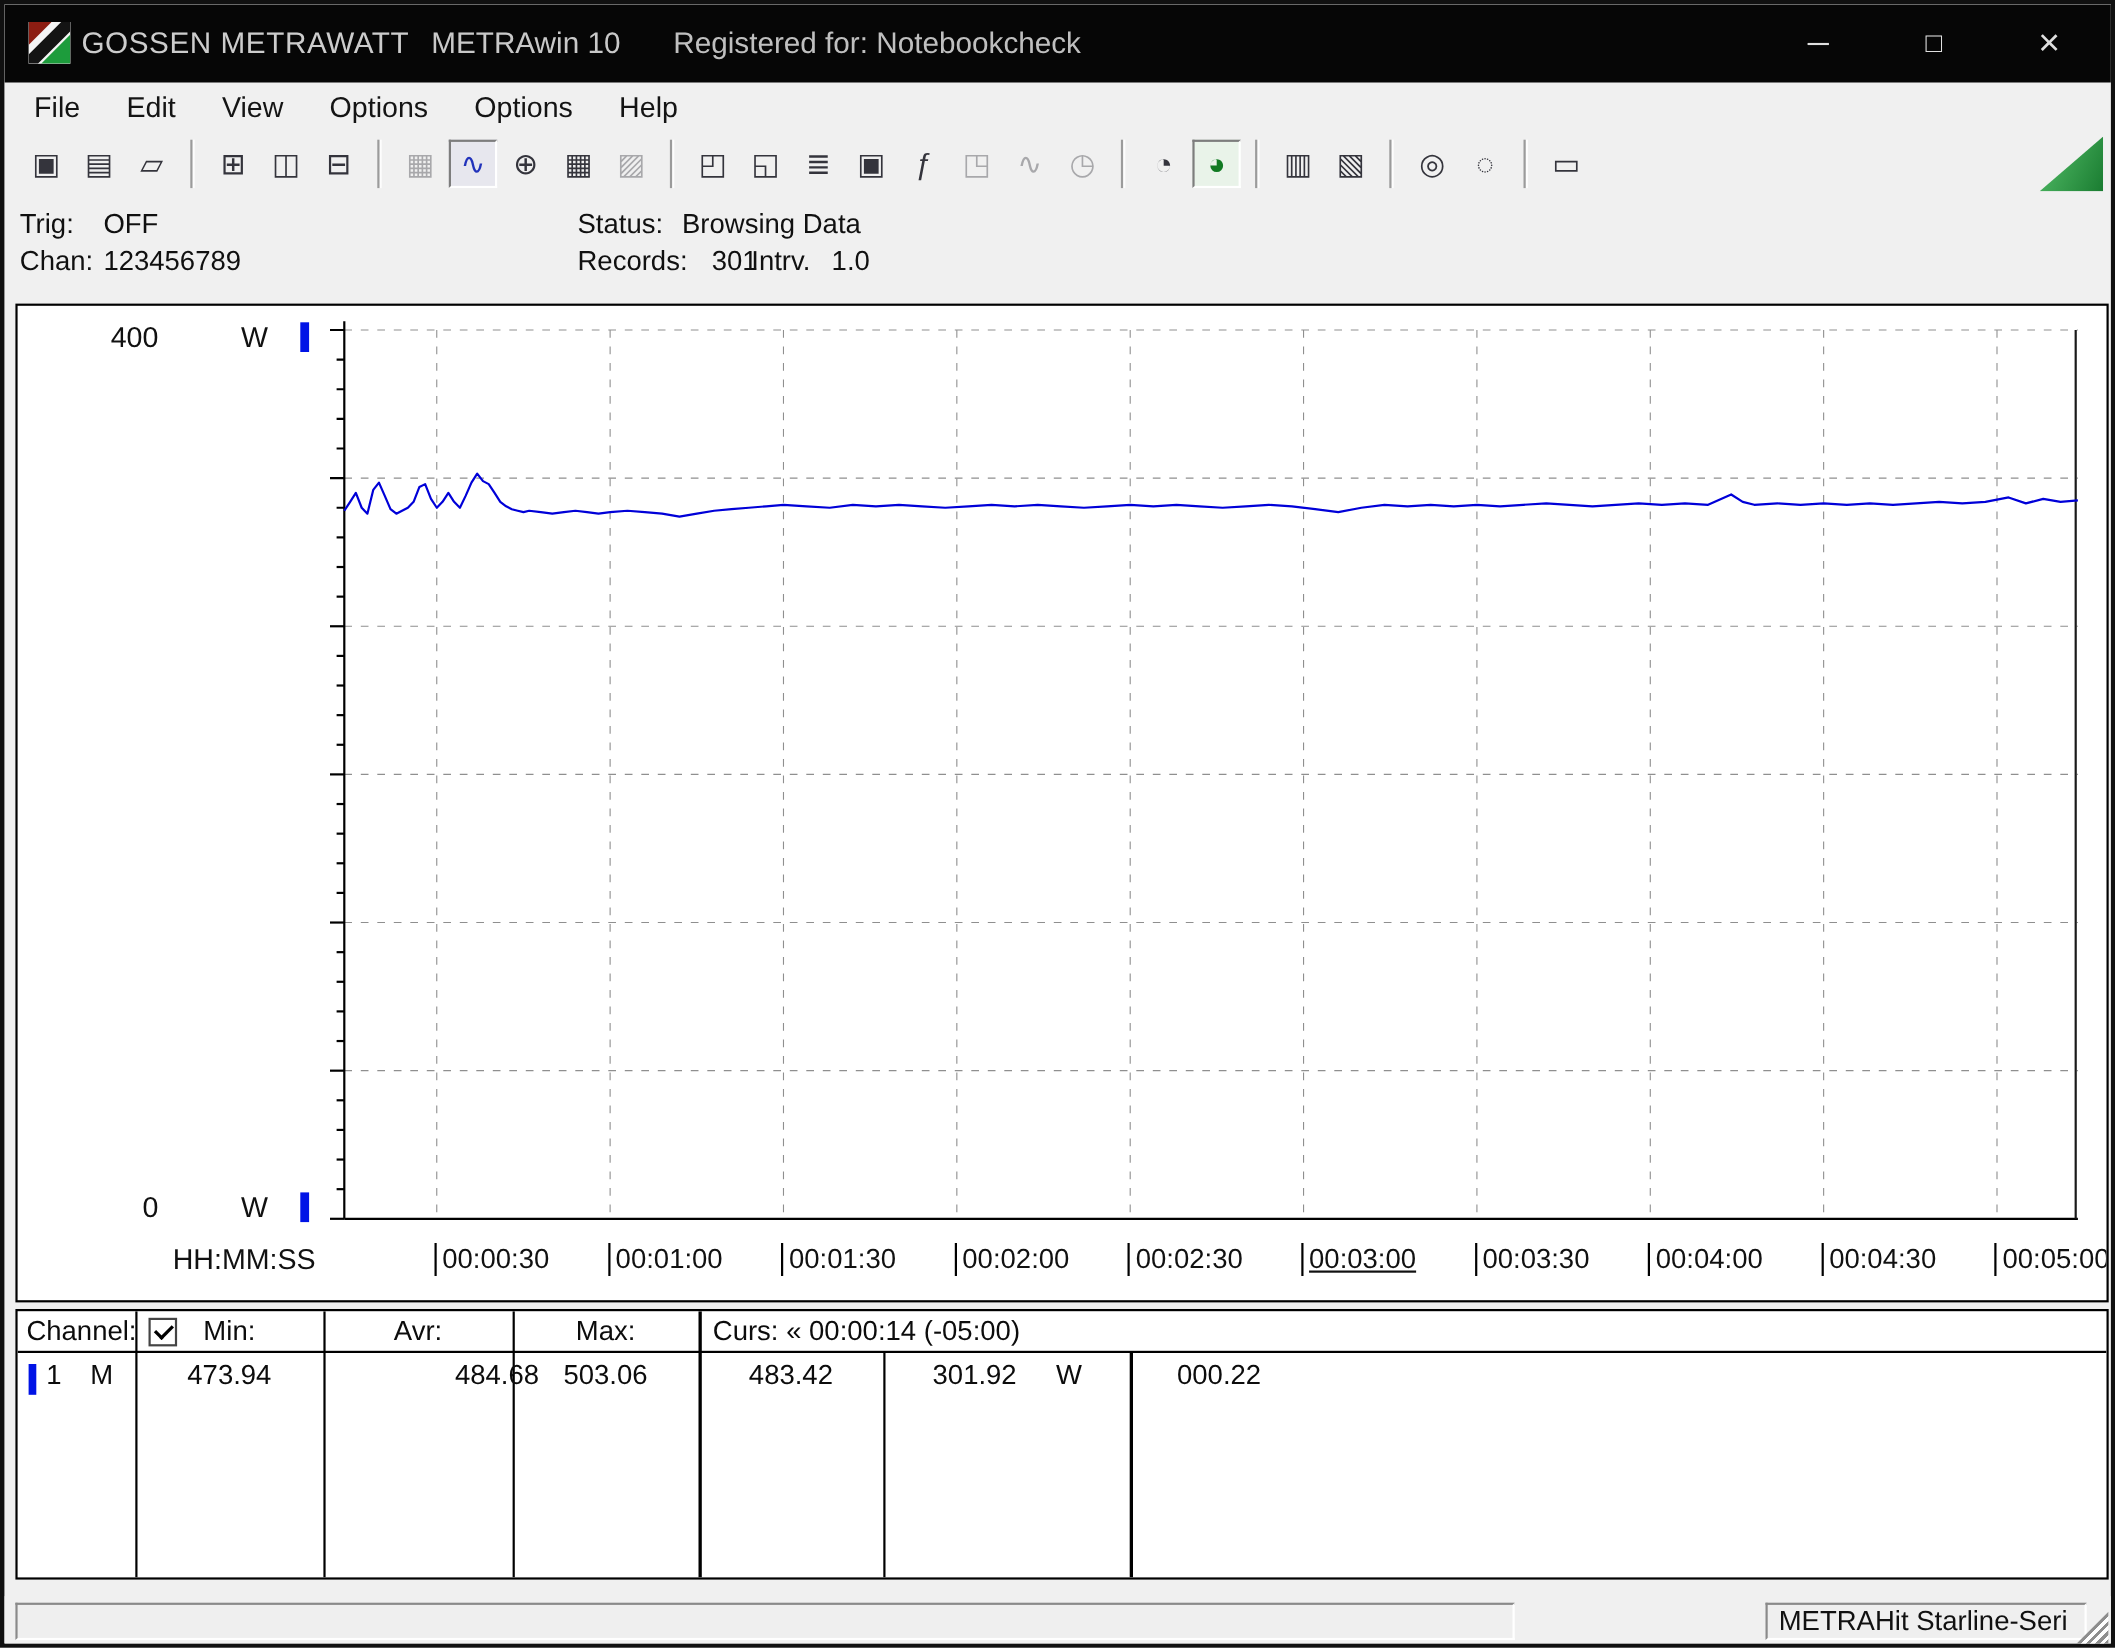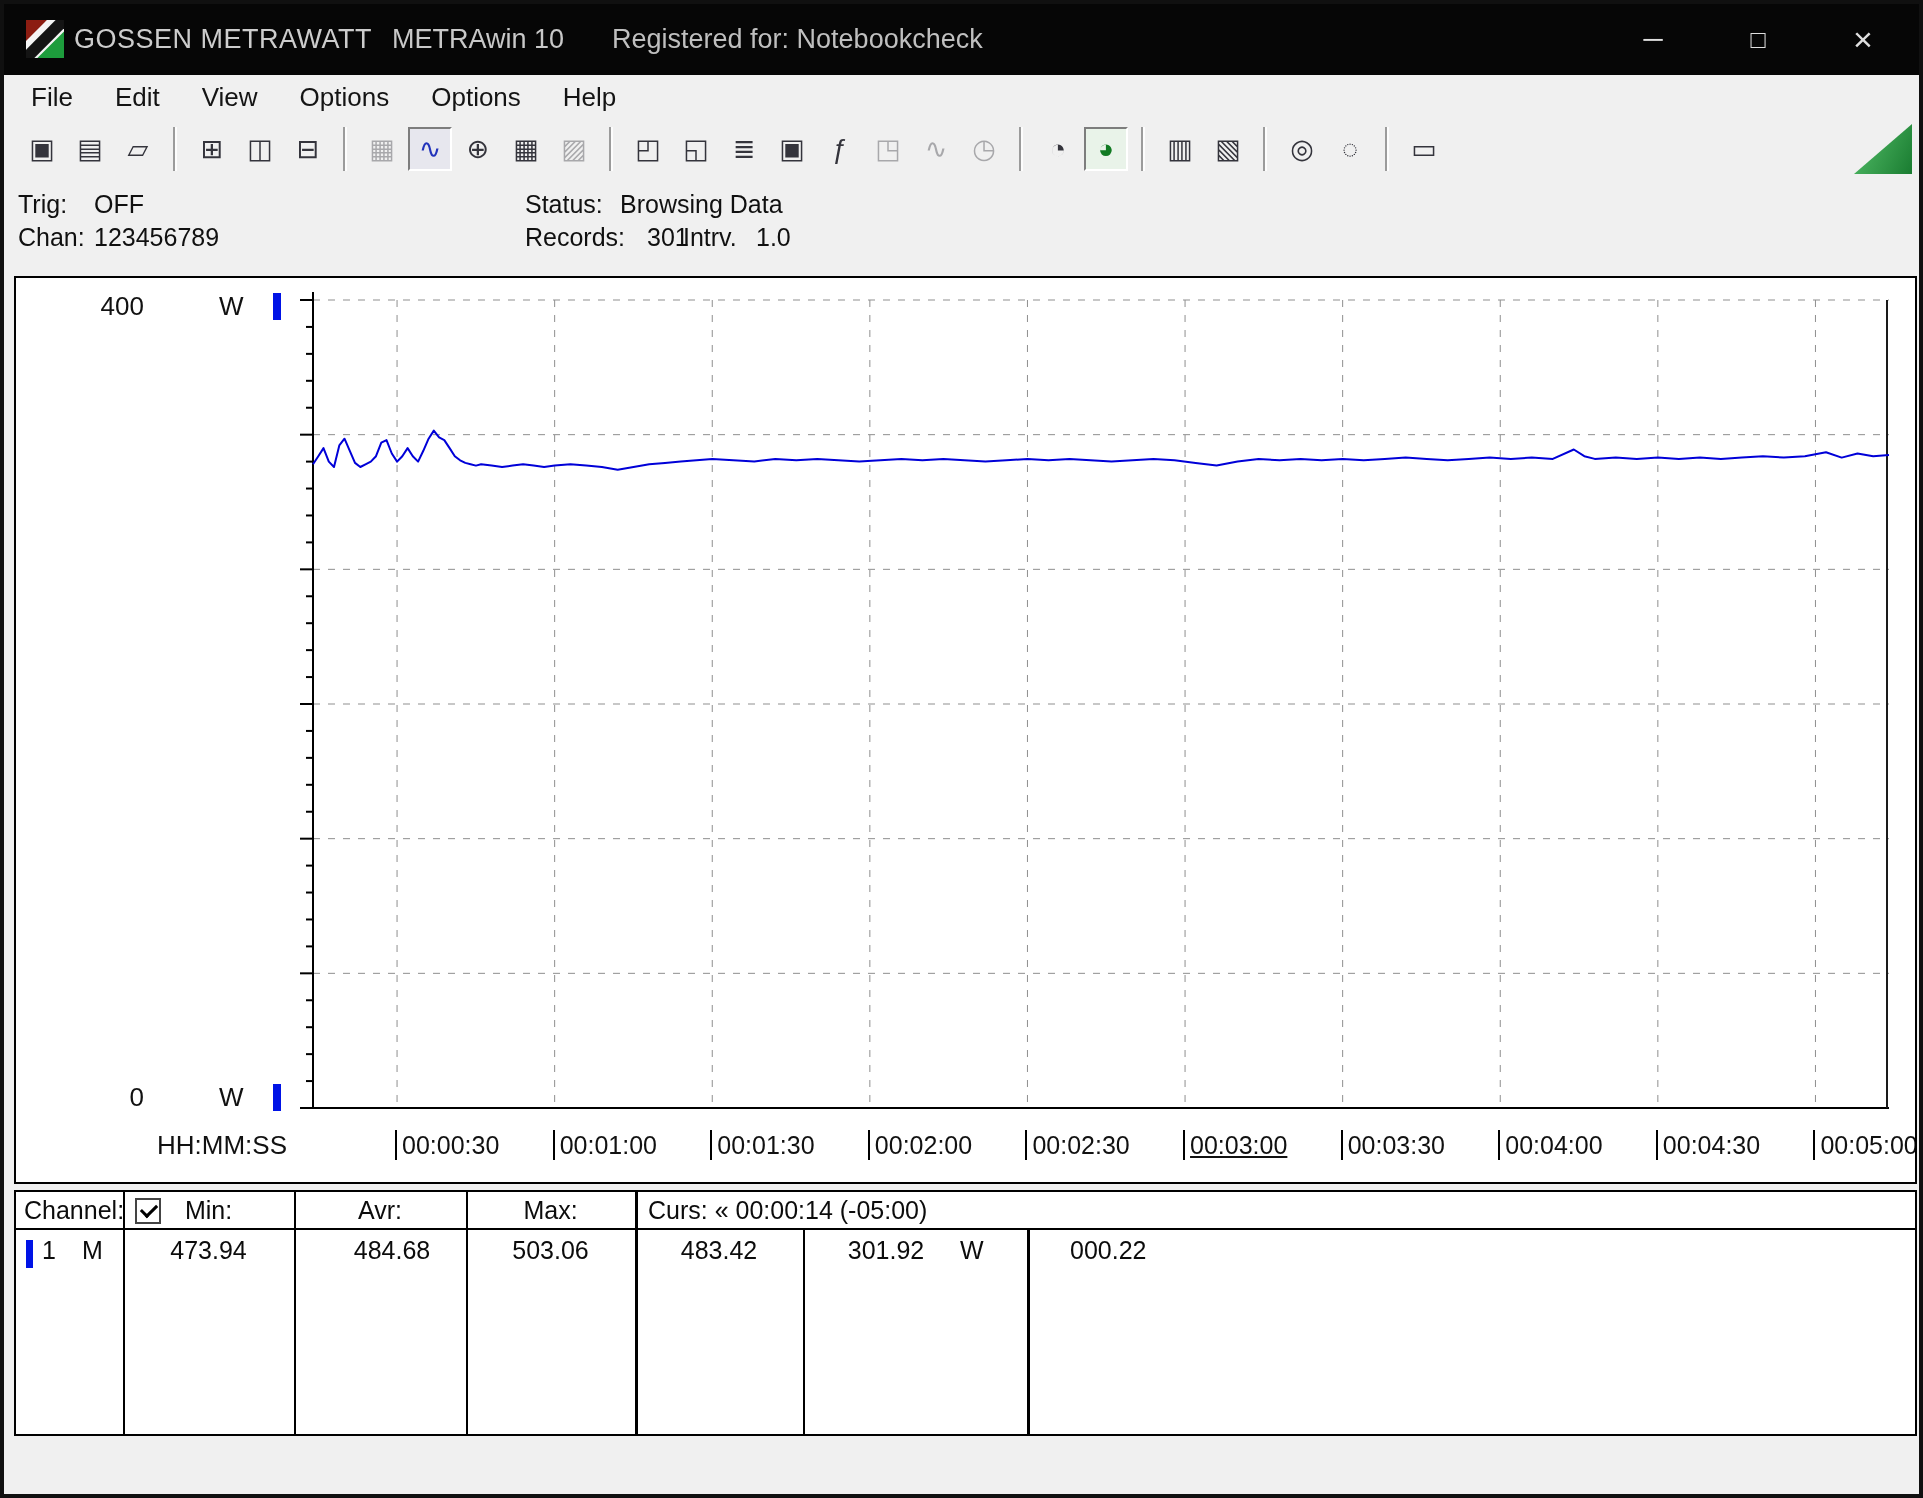--- a/index.html
+++ b/index.html
@@ -74,21 +74,21 @@
   .h-min { left:107px; top:4px; width:171px; text-align:center; }
   .h-avr { left:278px; top:4px; width:172px; text-align:center; }
   .h-max { left:450px; top:4px; width:169px; text-align:center; }
   .h-curs{ left:632px; top:4px; }
   .checkbox { position:absolute; left:119px; top:6px; width:26px; height:26px; border:2px solid #444; background:#fff; }
   .checkbox.checked:after { content:""; position:absolute; left:4px; top:4px; width:13px; height:7px; border-left:3px solid #000; border-bottom:3px solid #000; transform:rotate(-45deg); }
   .chmark { position:absolute; left:10px; top:48px; width:7px; height:28px; background:#0013e6; }
   .c-ch   { left:26px;  top:44px; }
   .c-mode { left:66px;  top:44px; }
   .c-min  { left:107px; top:44px; width:171px; text-align:center; }
-  .c-avr  { left:278px; top:44px; width:196px; text-align:center; }
+  .c-avr  { left:278px; top:44px; width:196px; text-align:right; }
   .c-max  { left:450px; top:44px; width:169px; text-align:center; }
   .c-c1   { left:619px; top:44px; width:168px; text-align:center; }
   .c-c2   { left:800px; top:44px; width:140px; text-align:center; }
   .c-unit { left:944px; top:44px; }
   .c-delta{ left:1054px; top:44px; }
 
   
   .statusbar { position:absolute; left:0; top:1447px; width:100%; height:47px; background:#f0f0f0; }
   .sb-left  { position:absolute; left:10px;   top:6px; width:1363px; height:34px; border:2px solid; border-color:#8a8a8a #fff #fff #8a8a8a; background:#efefef; }
   .sb-right { position:absolute; left:1601px; top:6px; width:292px;  height:34px; border:2px solid; border-color:#8a8a8a #fff #fff #8a8a8a; background:#efefef; }
@@ -317,14 +317,21 @@
     <span class="t c-mode">M</span>
     <span class="t c-min">473.94</span>
     <span class="t c-avr">484.68</span>
     <span class="t c-max">503.06</span>
     <span class="t c-c1">483.42</span>
     <span class="t c-c2">301.92</span>
     <span class="t c-unit">W</span>
     <span class="t c-delta">000.22</span>
   </div>
 
+  <div class="statusbar">
+    <div class="sb-left"></div>
+    <div class="sb-right">
+      <span class="t sb-text">METRAHit Starline-Seri</span>
+    </div>
+    <div class="grip"></div>
+  </div>
 
 </div>
 
 </body></html>

